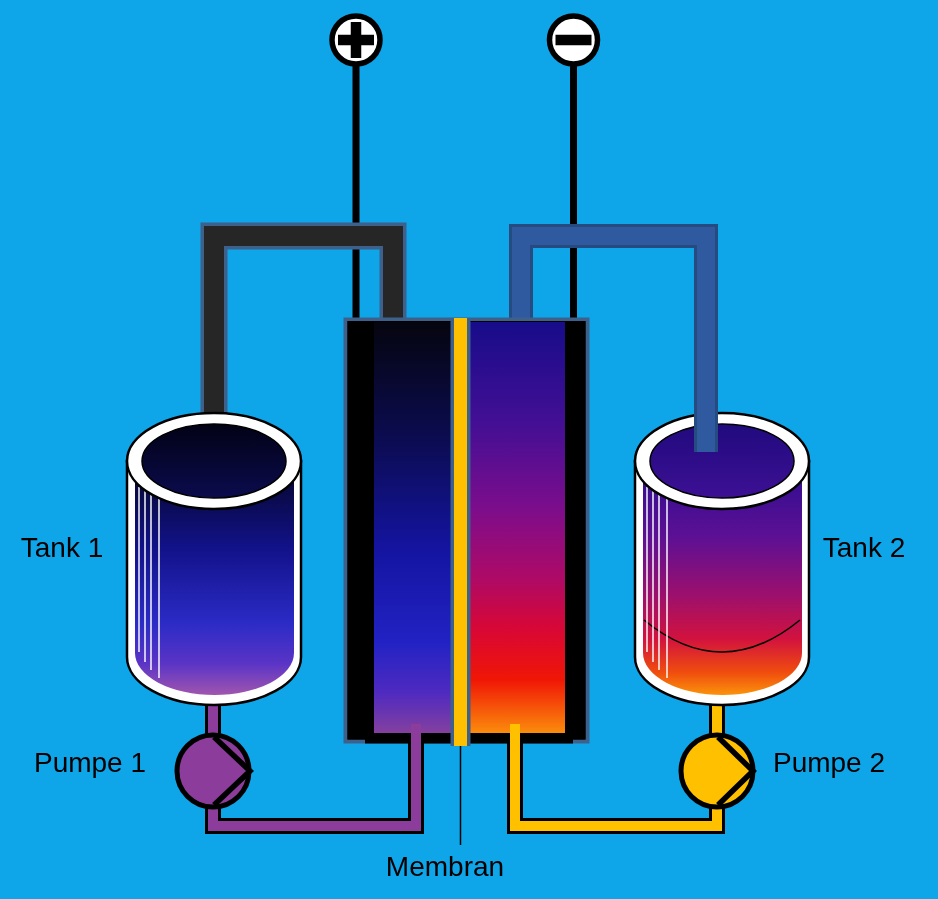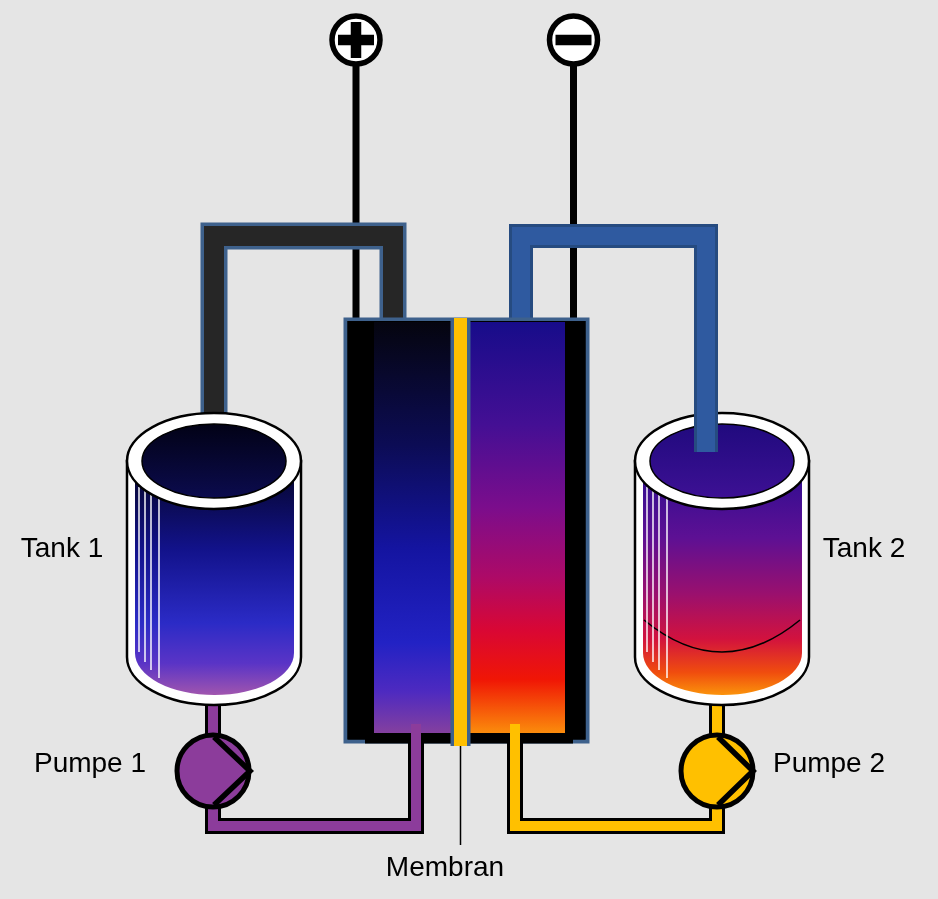--- a/index.html
+++ b/index.html
@@ -1,16 +1,16 @@
 <!DOCTYPE html>
 <html><head>
 <meta charset="utf-8">
 <style>
   html,body{margin:0;padding:0;background:#fff;}
-  #stage{position:relative;width:938px;height:899px;background:#e5e5e5;overflow:hidden;}
+  #stage{position:relative;width:938px;height:899px;background:#0ea5e9;overflow:hidden;}
   svg text{font-family:"Liberation Sans",sans-serif;font-size:28px;fill:#000;text-anchor:middle;}
 </style>
 </head>
 <body>
 
 <div id="stage">
 <svg viewBox="0 0 938 899" width="938" height="899">
   <defs>
     <linearGradient id="grad-tank1" x1="0" y1="0" x2="0" y2="1">
           <stop offset="0%" stop-color="#06062E"></stop>

